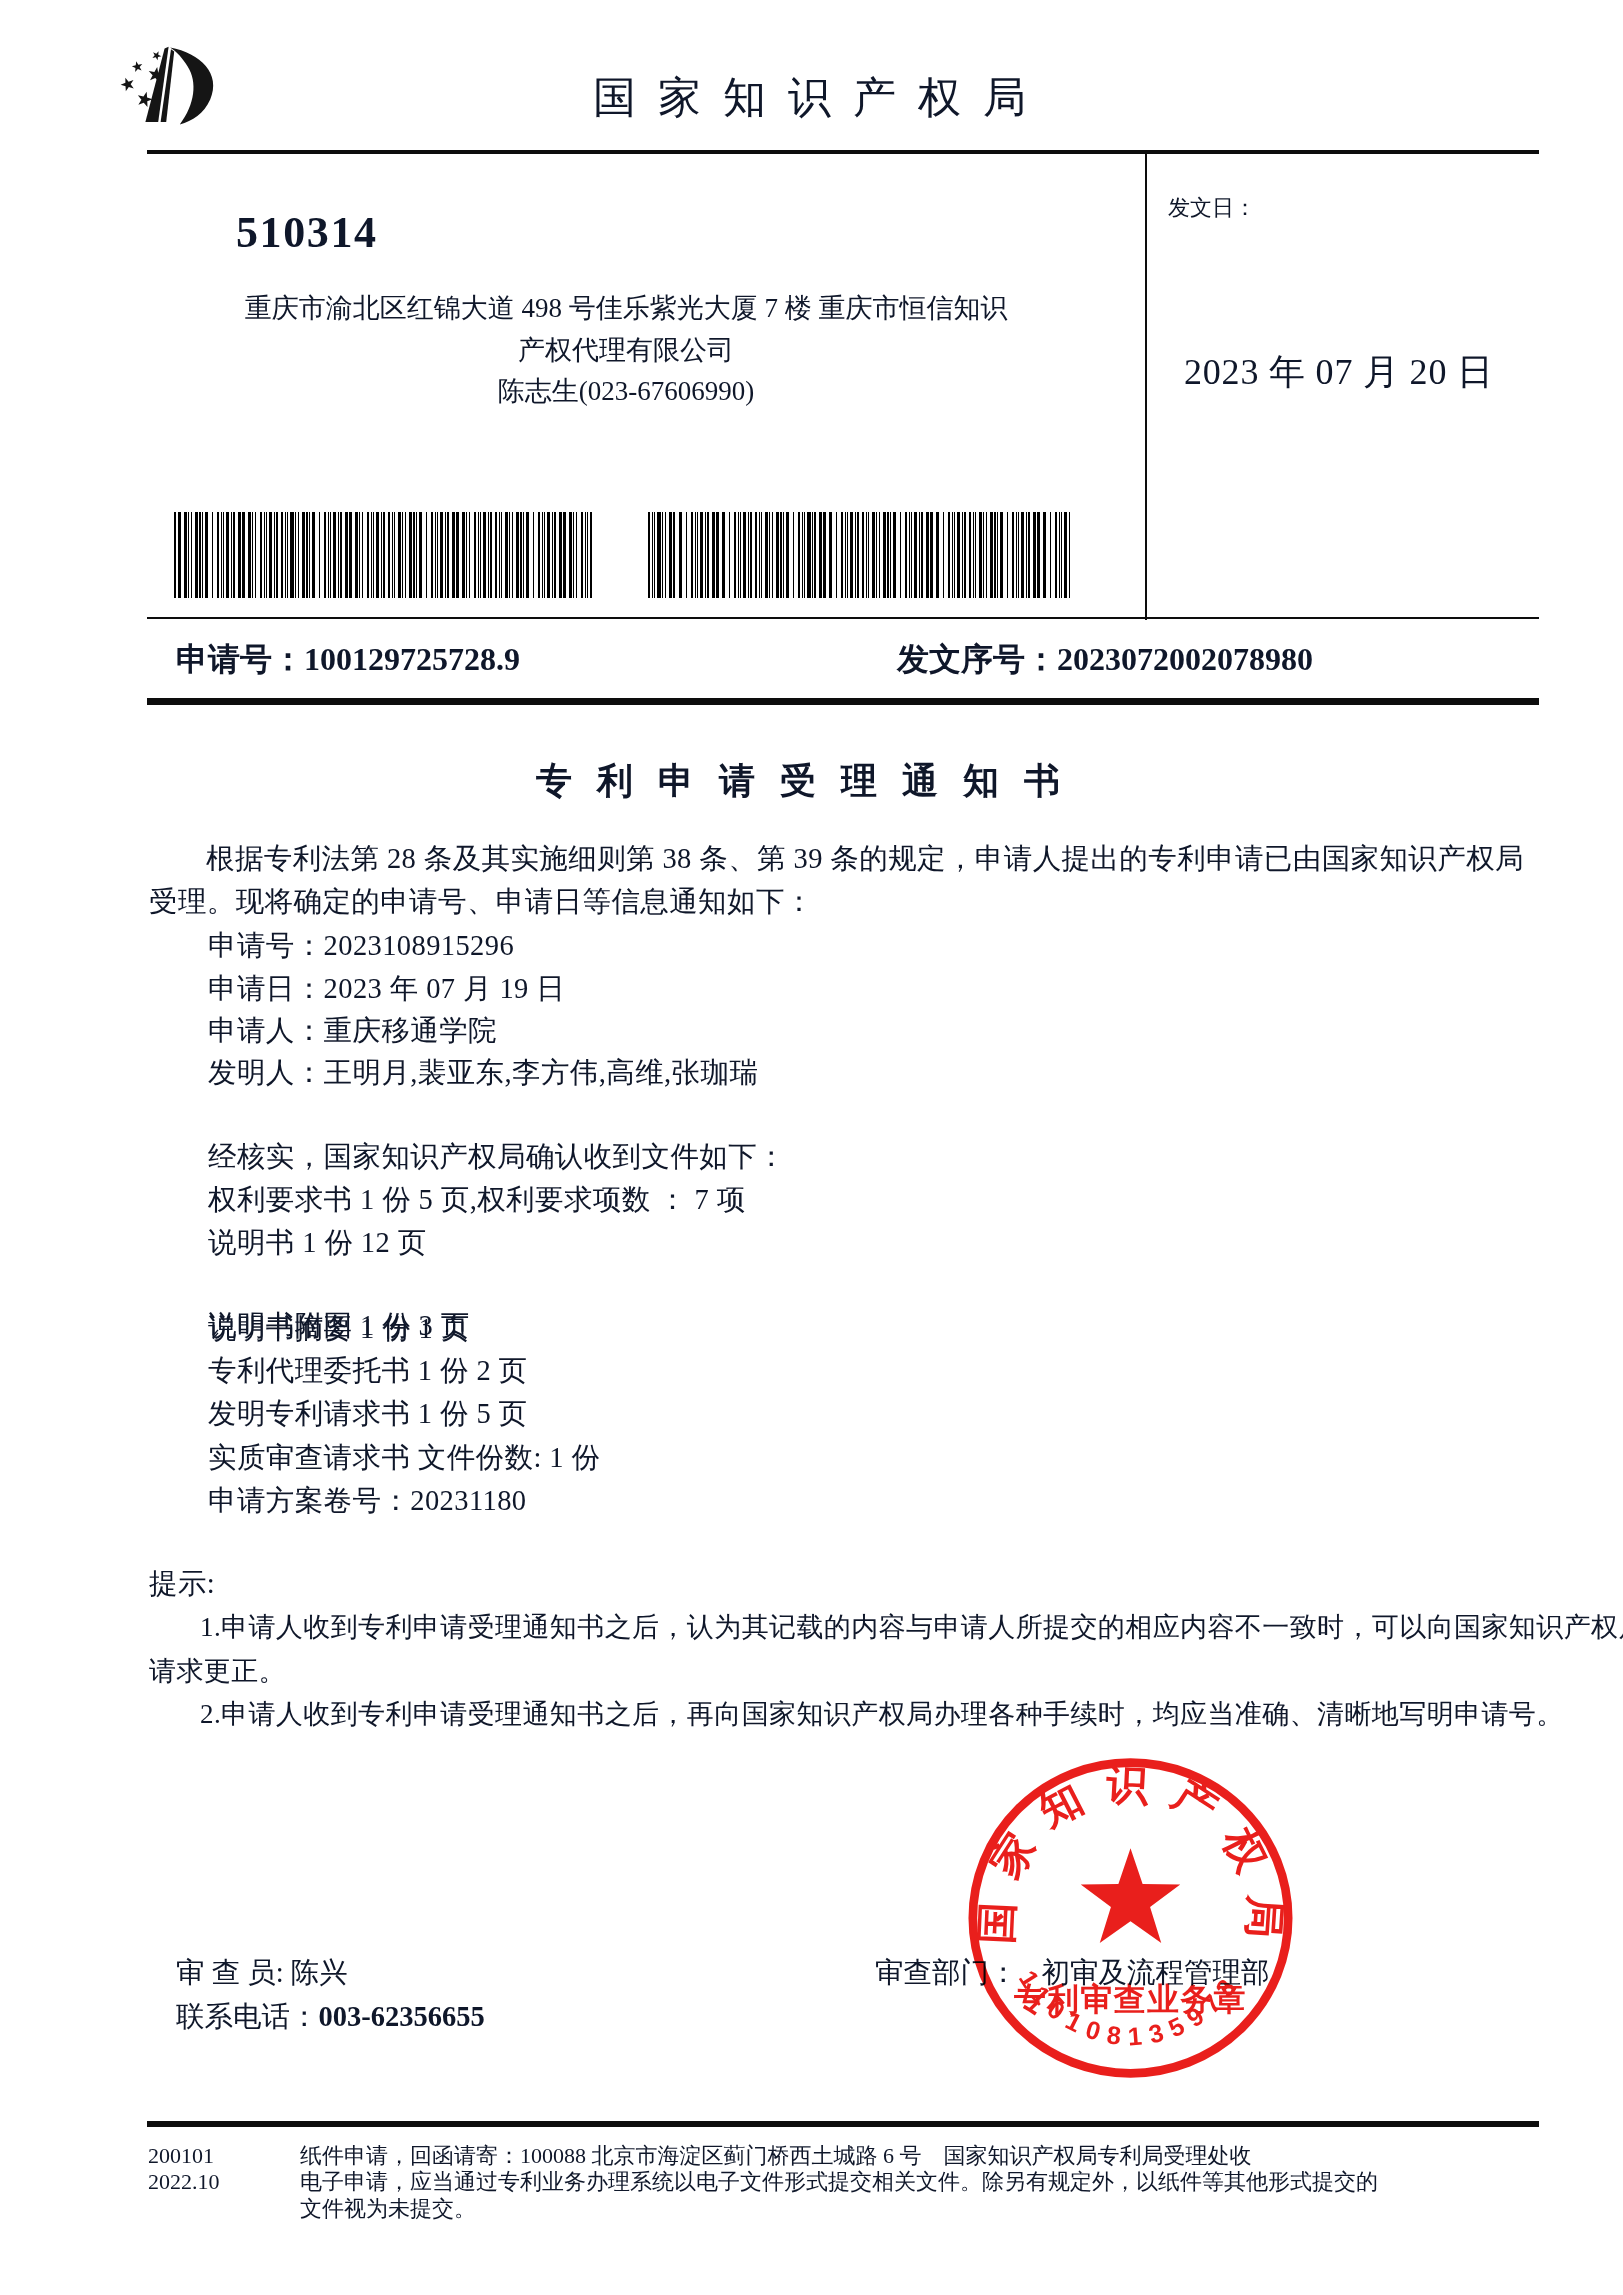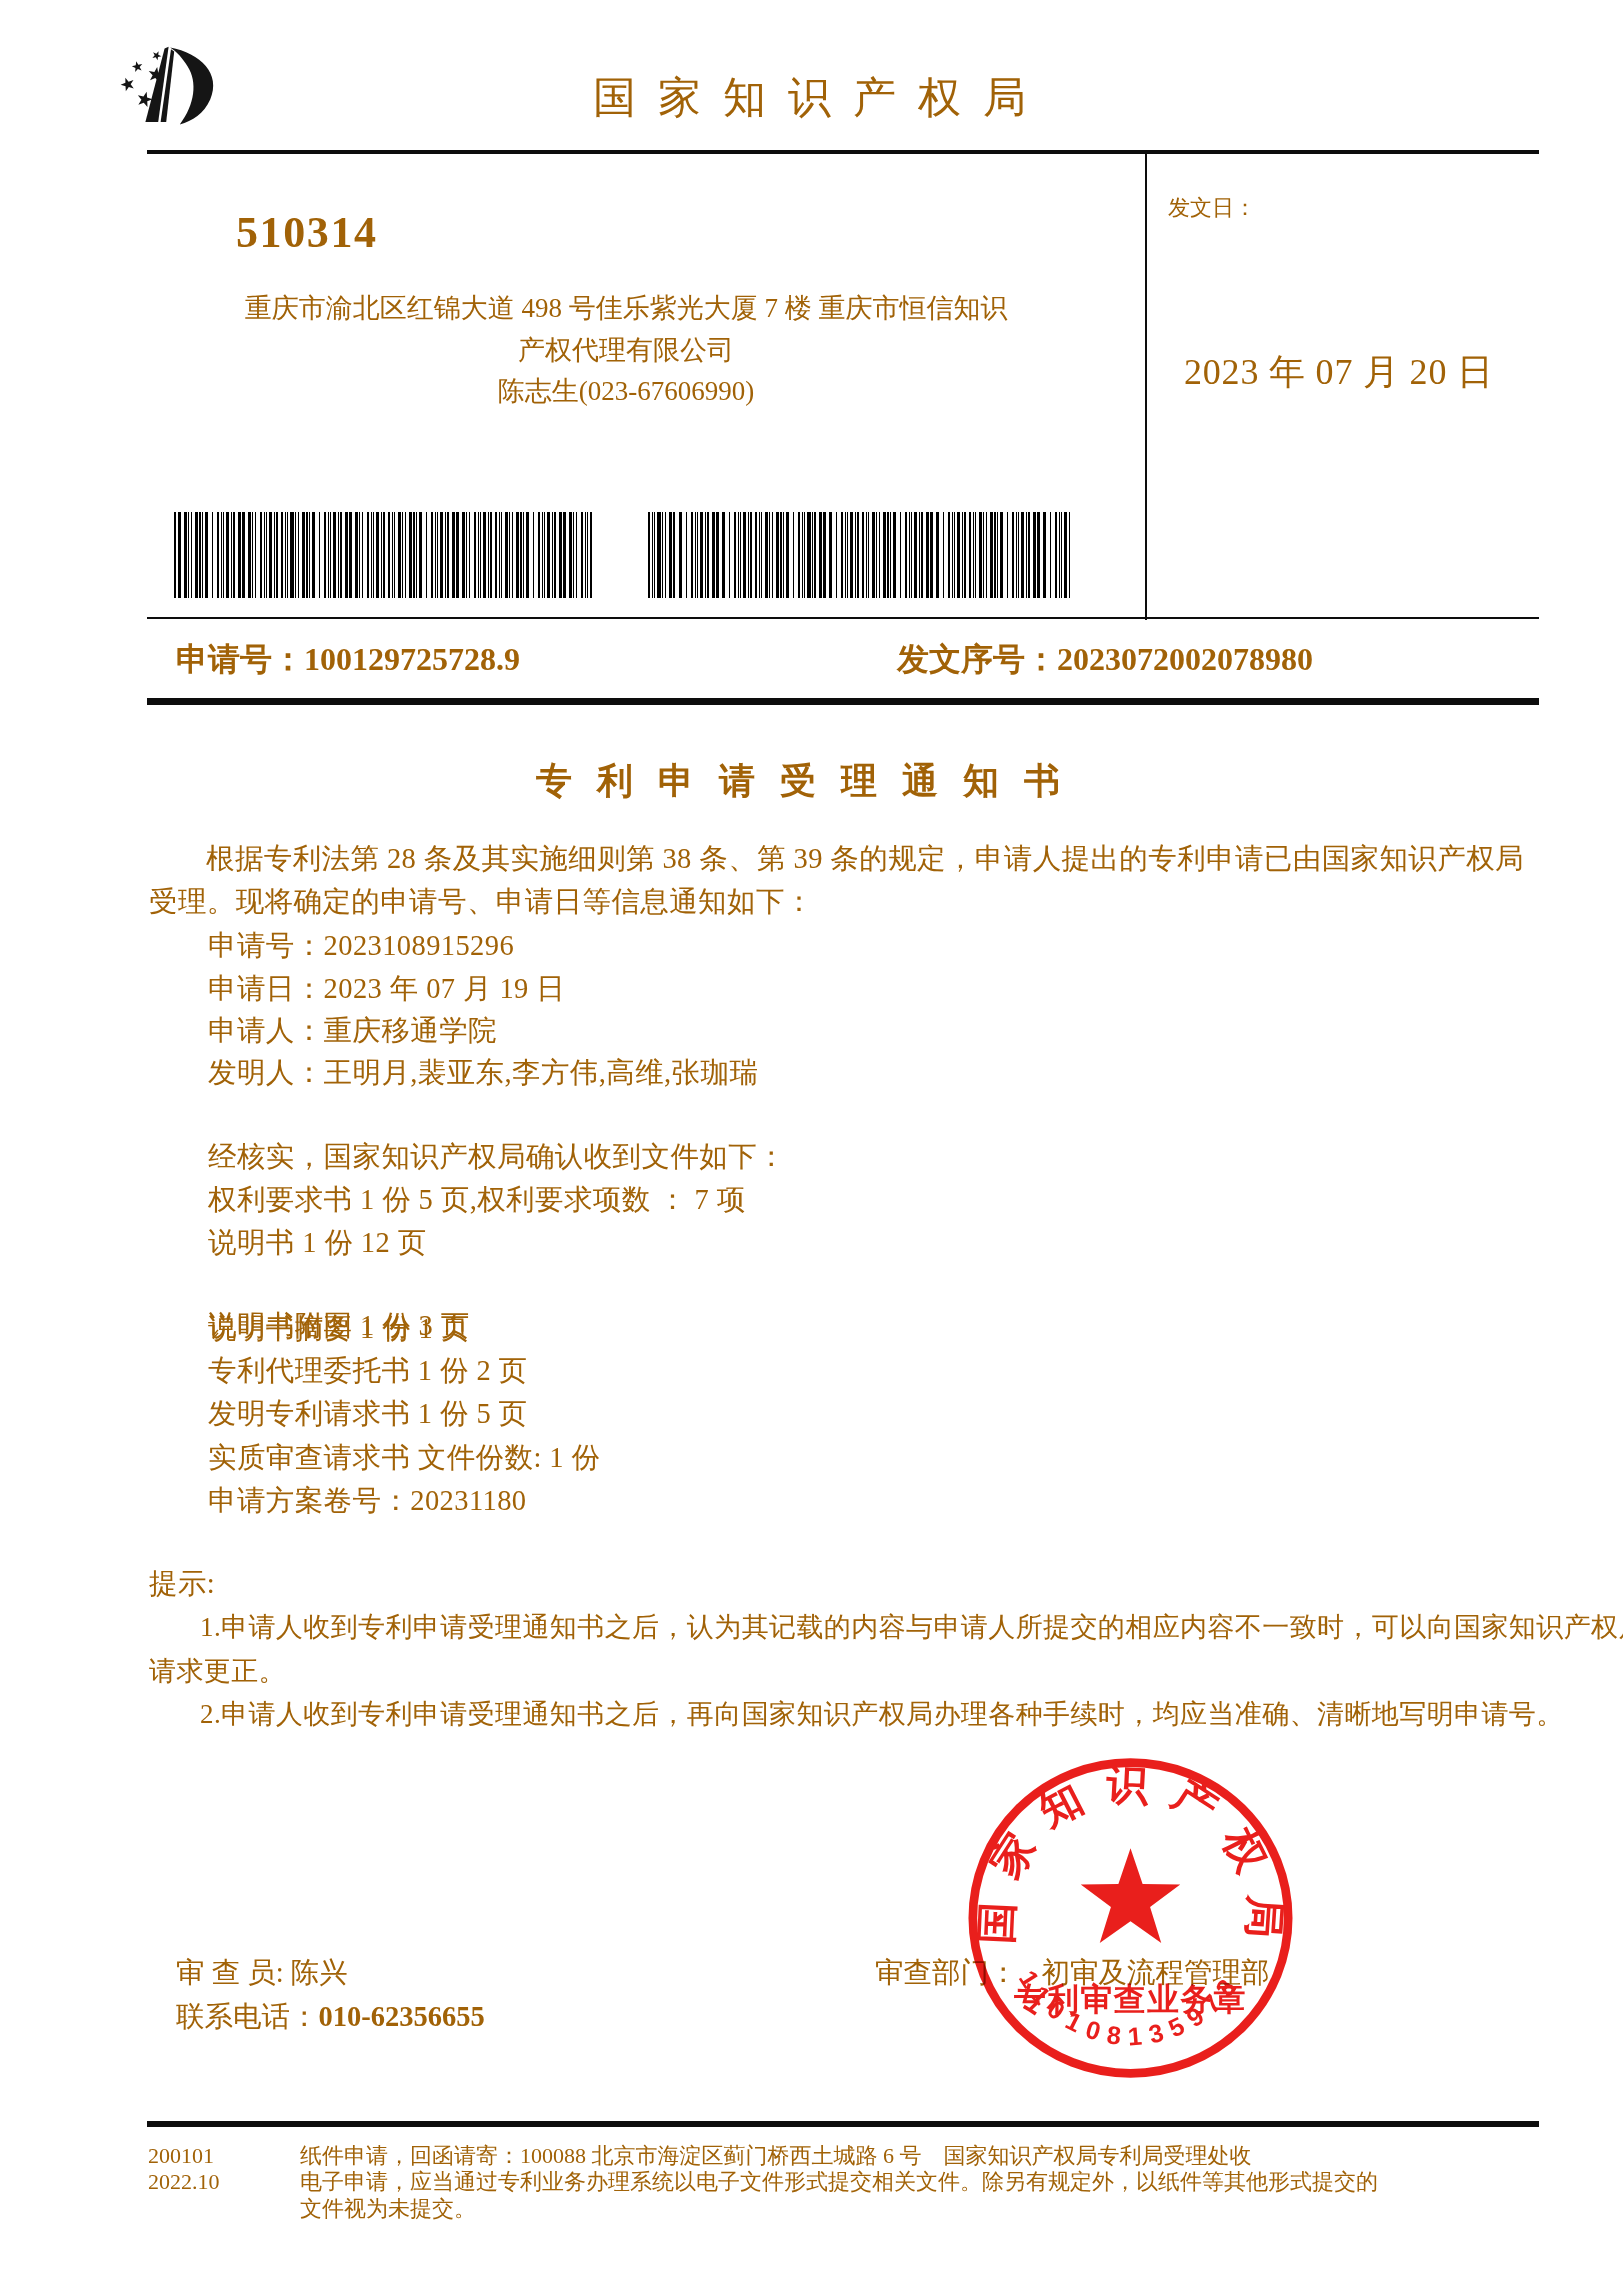--- a/index.html
+++ b/index.html
@@ -1,18 +1,18 @@
 <!DOCTYPE html>
 <html style="font-size:12.7px"><head>
 <meta charset="utf-8">
 <style>
   html,body{margin:0;padding:0;background:#888;}
   .page{
     position:relative; width:1623px; height:2295px; background:#ffffff;
-    font-family:"Liberation Serif","DejaVu Serif",serif; color:#a16207;
+    font-family:"Liberation Serif","DejaVu Serif",serif; color:#0f172a;
     overflow:hidden; margin:0 auto;
   }
   .ln{position:absolute; white-space:nowrap; line-height:1.15;}
   .rule{position:absolute; background:#0d0d0d;}
   
   .agency-title{left:593px; top:73px; font-size:43px; letter-spacing:22px;}
   .hdr-rule{left:147px; top:150px; width:1392px; height:4px;}
   .v-rule{left:1145px; top:150px; width:2.4px; height:470px;}
   
   .postal{left:236px; top:208px; font-size:44px; font-weight:bold; letter-spacing:1.6px;}
@@ -102,21 +102,21 @@
   <div class="ln body-ln" style="left:208px; top:1398px;">发明专利请求书 1 份 5 页</div>
   <div class="ln body-ln" style="left:208px; top:1442px;">实质审查请求书 文件份数: 1 份</div>
   <div class="ln body-ln" style="left:208px; top:1485px;">申请方案卷号：20231180</div>
 
   <div class="ln body-ln" style="left:149px; top:1568px;">提示:</div>
   <div class="ln hint-ln" style="left:200px; top:1612px;">1.申请人收到专利申请受理通知书之后，认为其记载的内容与申请人所提交的相应内容不一致时，可以向国家知识产权局</div>
   <div class="ln hint-ln" style="left:149px; top:1656px;">请求更正。</div>
   <div class="ln hint-ln" style="left:200px; top:1699px;">2.申请人收到专利申请受理通知书之后，再向国家知识产权局办理各种手续时，均应当准确、清晰地写明申请号。</div>
 
   <div class="ln sig" style="left:176px; top:1957px;"><span>审 查 员: </span><span>陈兴</span></div>
-  <div class="ln sig" style="left:176px; top:2001px;"><span>联系电话：</span><span class="bold">010-62356655</span></div>
+  <div class="ln sig" style="left:176px; top:2001px;"><span>联系电话：</span><span class="bold">003-62356655</span></div>
   <div class="ln sig" style="left:875px; top:1957px;"><span>审查部门：</span><span style="margin-left:24px;">初审及流程管理部</span></div>
 
   <svg class="seal" viewBox="0 0 420 414" aria-hidden="true">
     <defs>
       <path id="seal-arc-top" d="M 65,246 A 150,150 0 1 1 355,246" fill="none"></path>
       <path id="seal-arc-bottom" d="M 65,275 A 160,160 0 0 0 355,275" fill="none"></path>
     </defs>
     <ellipse cx="210" cy="207" rx="199" ry="196" fill="none" stroke="#e8130f" stroke-width="11"></ellipse>
     <polygon fill="#e8130f" points="210,119 225.3,164 272.8,164.6 234.7,193 248.8,238.4 210,211 171.2,238.4 185.3,193 147.2,164.6 194.7,164"></polygon>
     <text font-size="53" font-weight="bold" fill="#e8130f" letter-spacing="26" font-family="Liberation Serif, DejaVu Serif, serif">

